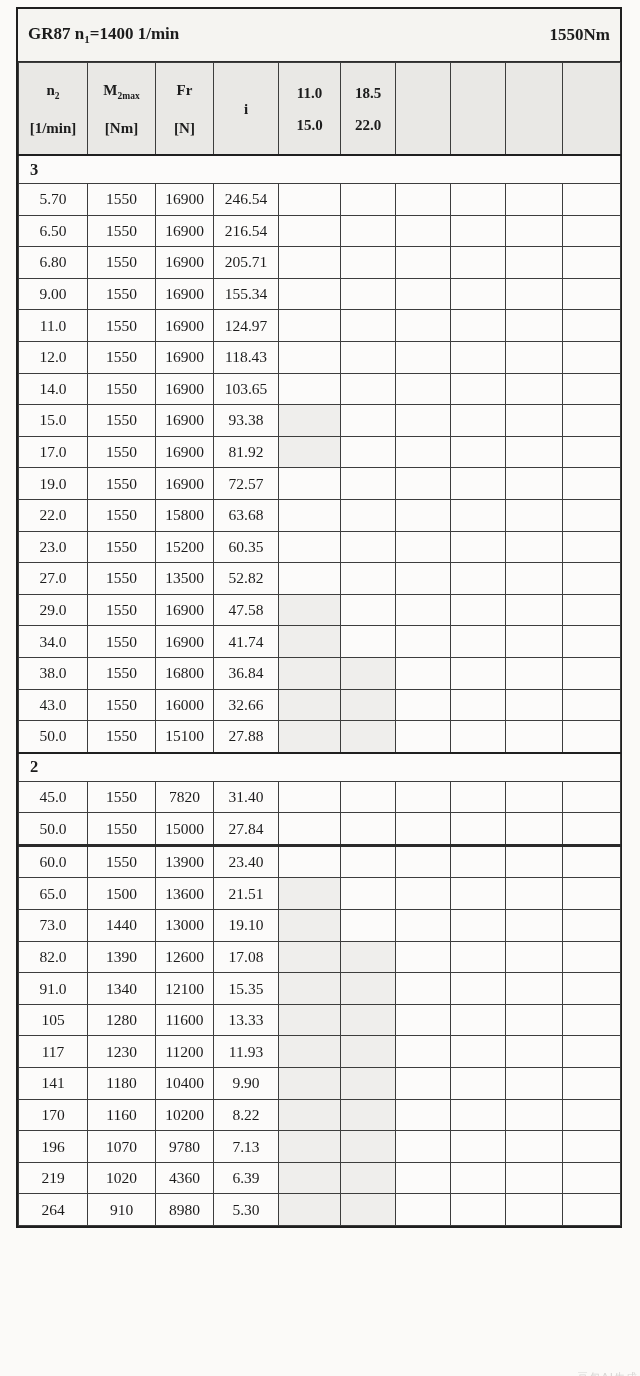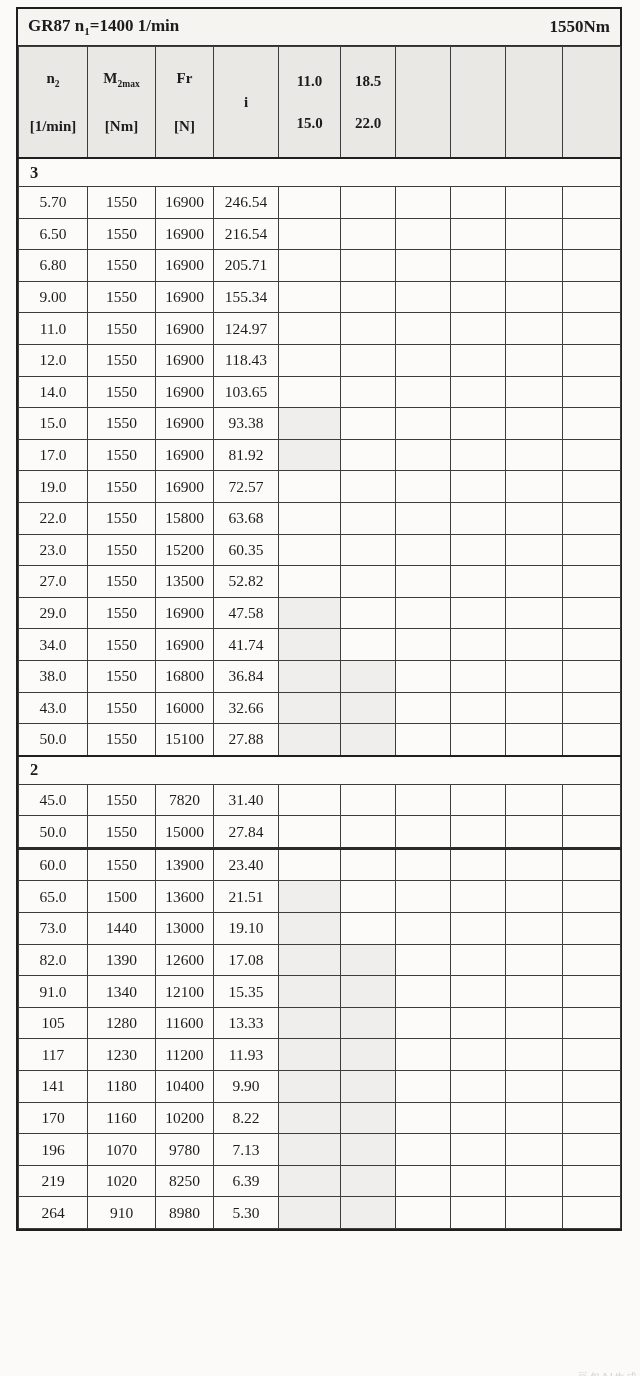--- a/index.html
+++ b/index.html
@@ -12,21 +12,21 @@
     overflow:hidden;
   }
   .sheet {
     position:absolute; left:16px; top:7px;
     width:602px;
     border:2px solid #1f1f1f;
     background:#fcfbfa;
   }
   .titlebar {
     display:flex; justify-content:space-between; align-items:center;
-    height:28px; padding:4px 10px;
+    height:28px; padding:12px 10px;
     font-weight:bold; font-size:17px;
     border-bottom:1px solid #2e2e2e;
     background:#f5f4f1;
   }
   .titlebar sub { font-size:11px; }
   table {
     border-collapse:collapse; table-layout:fixed;
     width:100%;
   }
   th, td {
@@ -34,21 +34,21 @@
     text-align:center;
     padding:0;
     overflow:hidden;
   }
   thead th {
     height:91px;
     background:#e9e8e5;
     font-size:15px; font-weight:bold;
     border-bottom:2px solid #1f1f1f;
   }
-  thead th .hline { margin:20px 0; line-height:22px; }
+  thead th .hline { margin:10px 0; line-height:22px; }
   thead th sub { font-size:9.5px; }
   tbody td {
     height:30.6px;
     font-size:15.5px;
     background:#fcfbfa;
   }
   tr.section-row td {
     text-align:left; padding-left:11px;
     font-weight:bold; font-size:16.5px;
     height:27px;
@@ -478,21 +478,21 @@
           <td class="shaded"></td>
           <td class="shaded"></td>
           <td></td>
           <td></td>
           <td></td>
           <td></td>
         </tr>
         <tr>
           <td>219</td>
           <td>1020</td>
-          <td>8250</td>
+          <td>4360</td>
           <td>6.39</td>
           <td class="shaded"></td>
           <td class="shaded"></td>
           <td></td>
           <td></td>
           <td></td>
           <td></td>
         </tr>
         <tr>
           <td>264</td>

